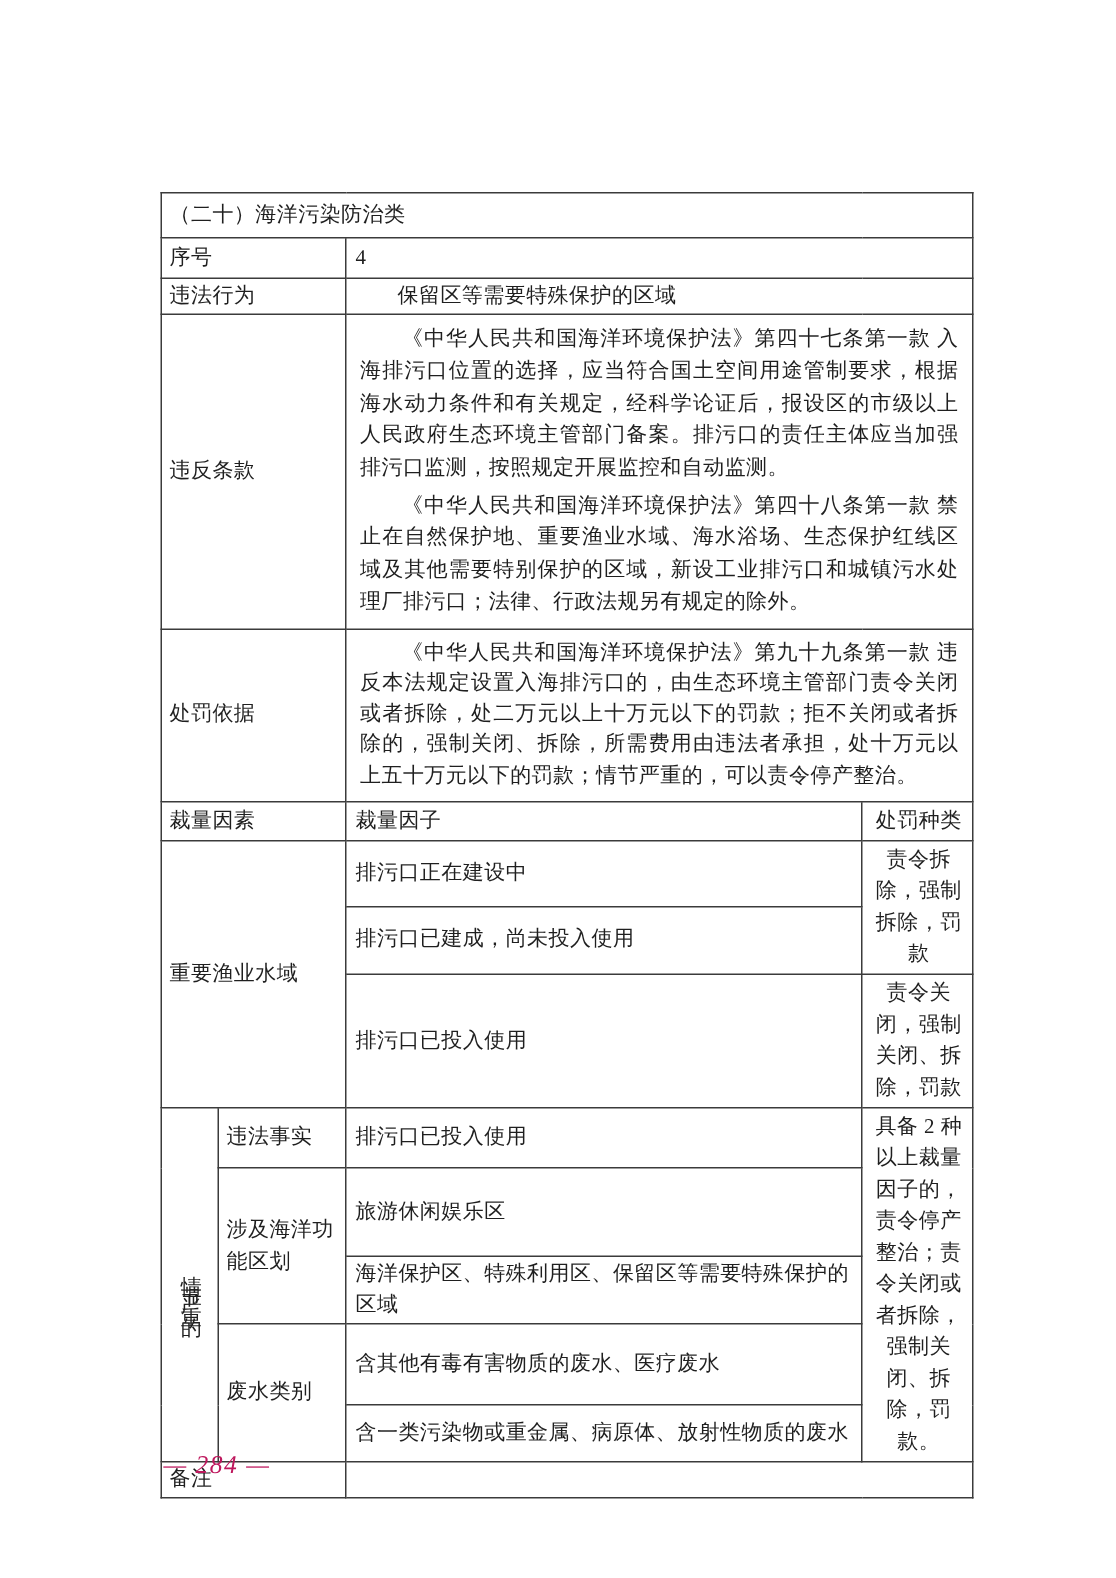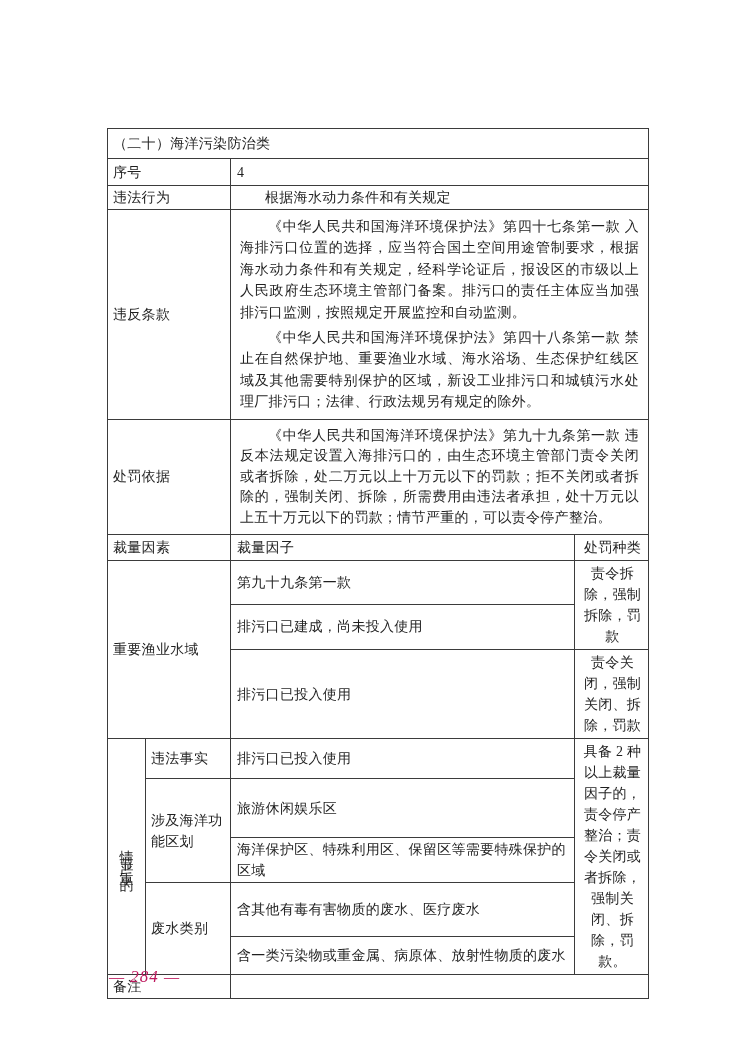--- a/index.html
+++ b/index.html
@@ -86,21 +86,21 @@
       <td colspan="2">
         <span>4</span>
       </td>
     </tr>
 
     <tr style="height:24px">
       <td colspan="2" class="label-cell">
         <span>违法行为</span>
       </td>
       <td colspan="2">
-        <span class="indent-2em">根据海水动力条件和有关规定</span>
+        <span class="indent-2em">保留区等需要特殊保护的区域</span>
       </td>
     </tr>
 
     <tr style="height:172px">
       <td colspan="2" class="label-cell">
         <span>违反条款</span>
       </td>
       <td colspan="2" class="para-cell clause-cell">
         <p>《中华人民共和国海洋环境保护法》第四十七条第一款 入海排污口位置的选择，应当符合国土空间用途管制要求，根据海水动力条件和有关规定，经科学论证后，报设区的市级以上人民政府生态环境主管部门备案。排污口的责任主体应当加强排污口监测，按照规定开展监控和自动监测。</p>
         <p>《中华人民共和国海洋环境保护法》第四十八条第一款 禁止在自然保护地、重要渔业水域、海水浴场、生态保护红线区域及其他需要特别保护的区域，新设工业排污口和城镇污水处理厂排污口；法律、行政法规另有规定的除外。</p>
@@ -126,21 +126,21 @@
       <td class="penalty-cell">
         <span>处罚种类</span>
       </td>
     </tr>
 
     <tr style="height:25px">
       <td colspan="2" rowspan="3" class="label-cell">
         <span>重要渔业水域</span>
       </td>
       <td>
-        <span>第九十九条第一款</span>
+        <span>排污口正在建设中</span>
       </td>
       <td rowspan="2" class="penalty-cell">
         <span>责令拆除，强制拆除，罚款</span>
       </td>
     </tr>
     <tr style="height:26px">
       <td>
         <span>排污口已建成，尚未投入使用</span>
       </td>
     </tr>

